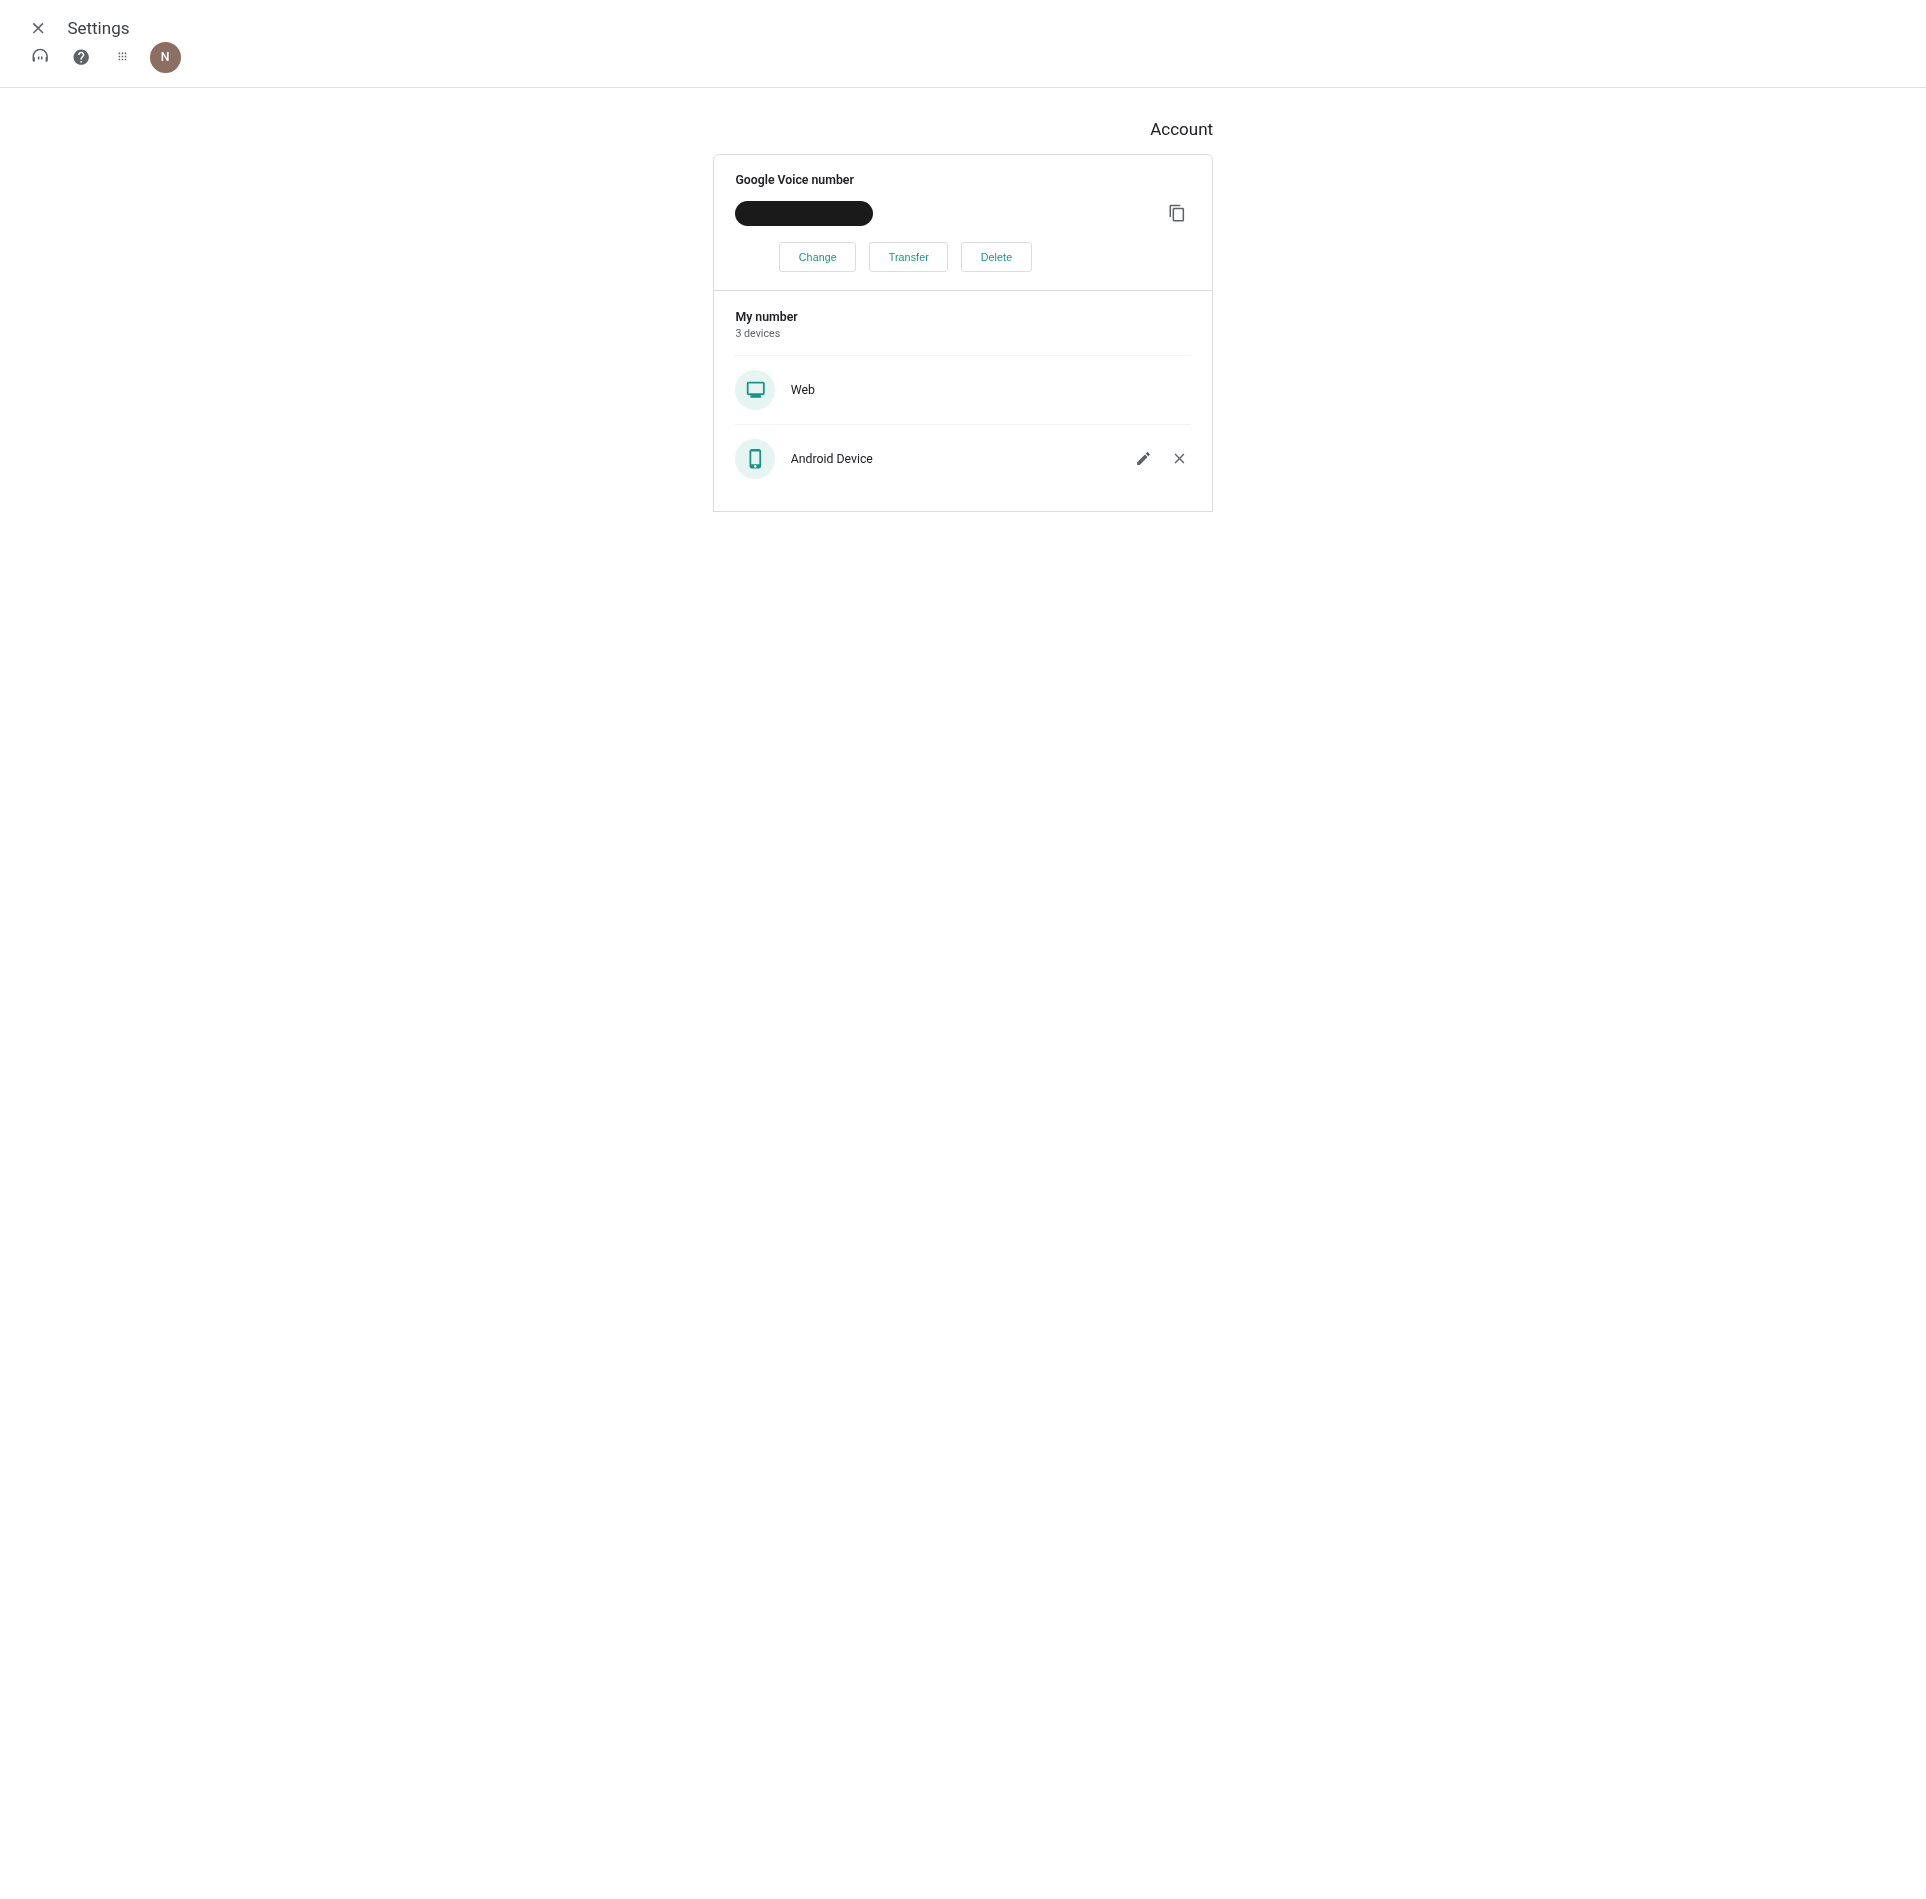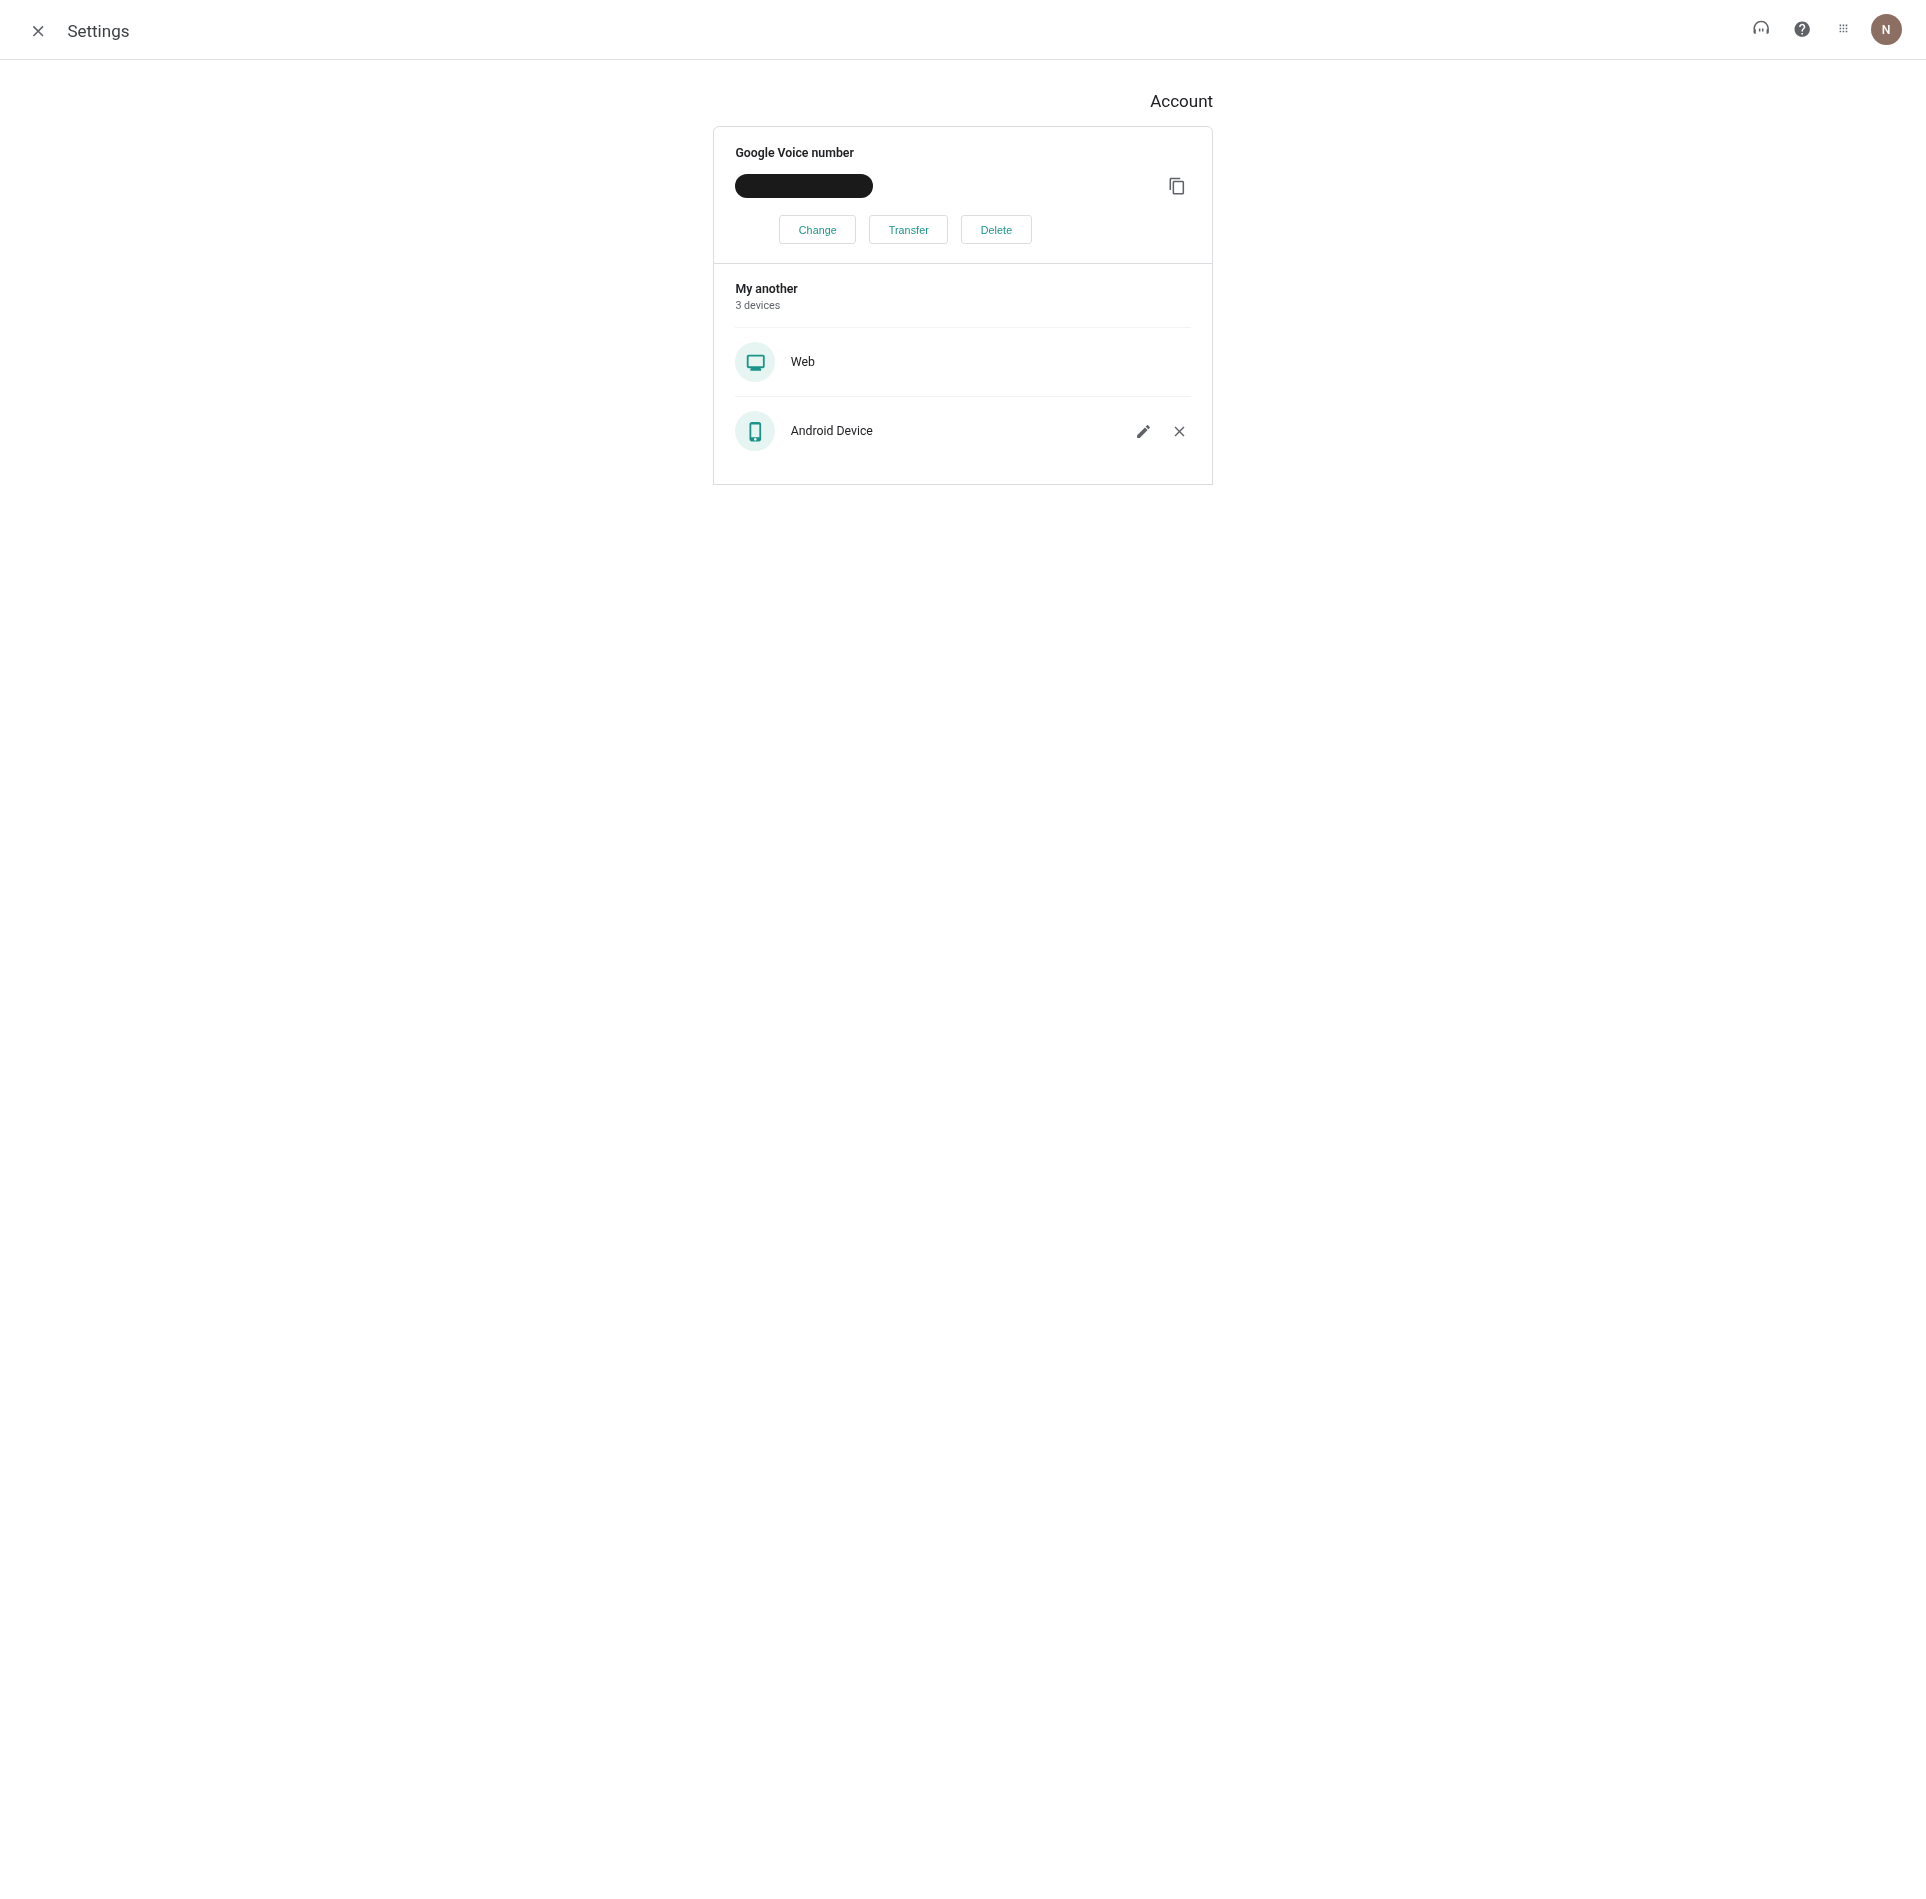--- a/index.html
+++ b/index.html
@@ -11,24 +11,25 @@
     body {
       font-family: 'Google Sans', Roboto, Arial, sans-serif;
       background: #ffffff;
       color: #202124;
       min-height: 100vh;
     }
 
     
     .header {
       display: flex;
-      align-items: flex-end;
+      align-items: flex-start;
       justify-content: space-between;
       padding: 14px 24.5px;
       border-bottom: 0.8px solid #e0e0e0;
+      flex-direction: column;
     }
 
     .header-left {
       display: flex;
       align-items: center;
       gap: 15.3px;
     }
 
     .header-title {
       font-size: 17px;
@@ -314,21 +315,21 @@
       </button>
     </div>
     <div class="action-buttons">
       <button class="outline-btn">Change</button>
       <button class="outline-btn">Transfer</button>
       <button class="outline-btn">Delete</button>
     </div>
   </div>
 
   <div class="devices-section">
-    <div class="devices-section-title">My another</div>
+    <div class="devices-section-title">My number</div>
     <div class="devices-count">3 devices</div>
 
     <div class="device-item">
       <div class="device-left">
         <div class="device-icon-circle">
           <svg width="21.5" height="21.5" viewBox="0 0 24 24">
             <path d="M20 3H4c-1.1 0-2 .9-2 2v11c0 1.1.9 2 2 2h3l-1 1v2h12v-2l-1-1h3c1.1 0 2-.9 2-2V5c0-1.1-.9-2-2-2zm0 13H4V5h16v11z" fill="#1a9488"></path>
           </svg>
         </div>
         <span class="device-name">Web</span>

